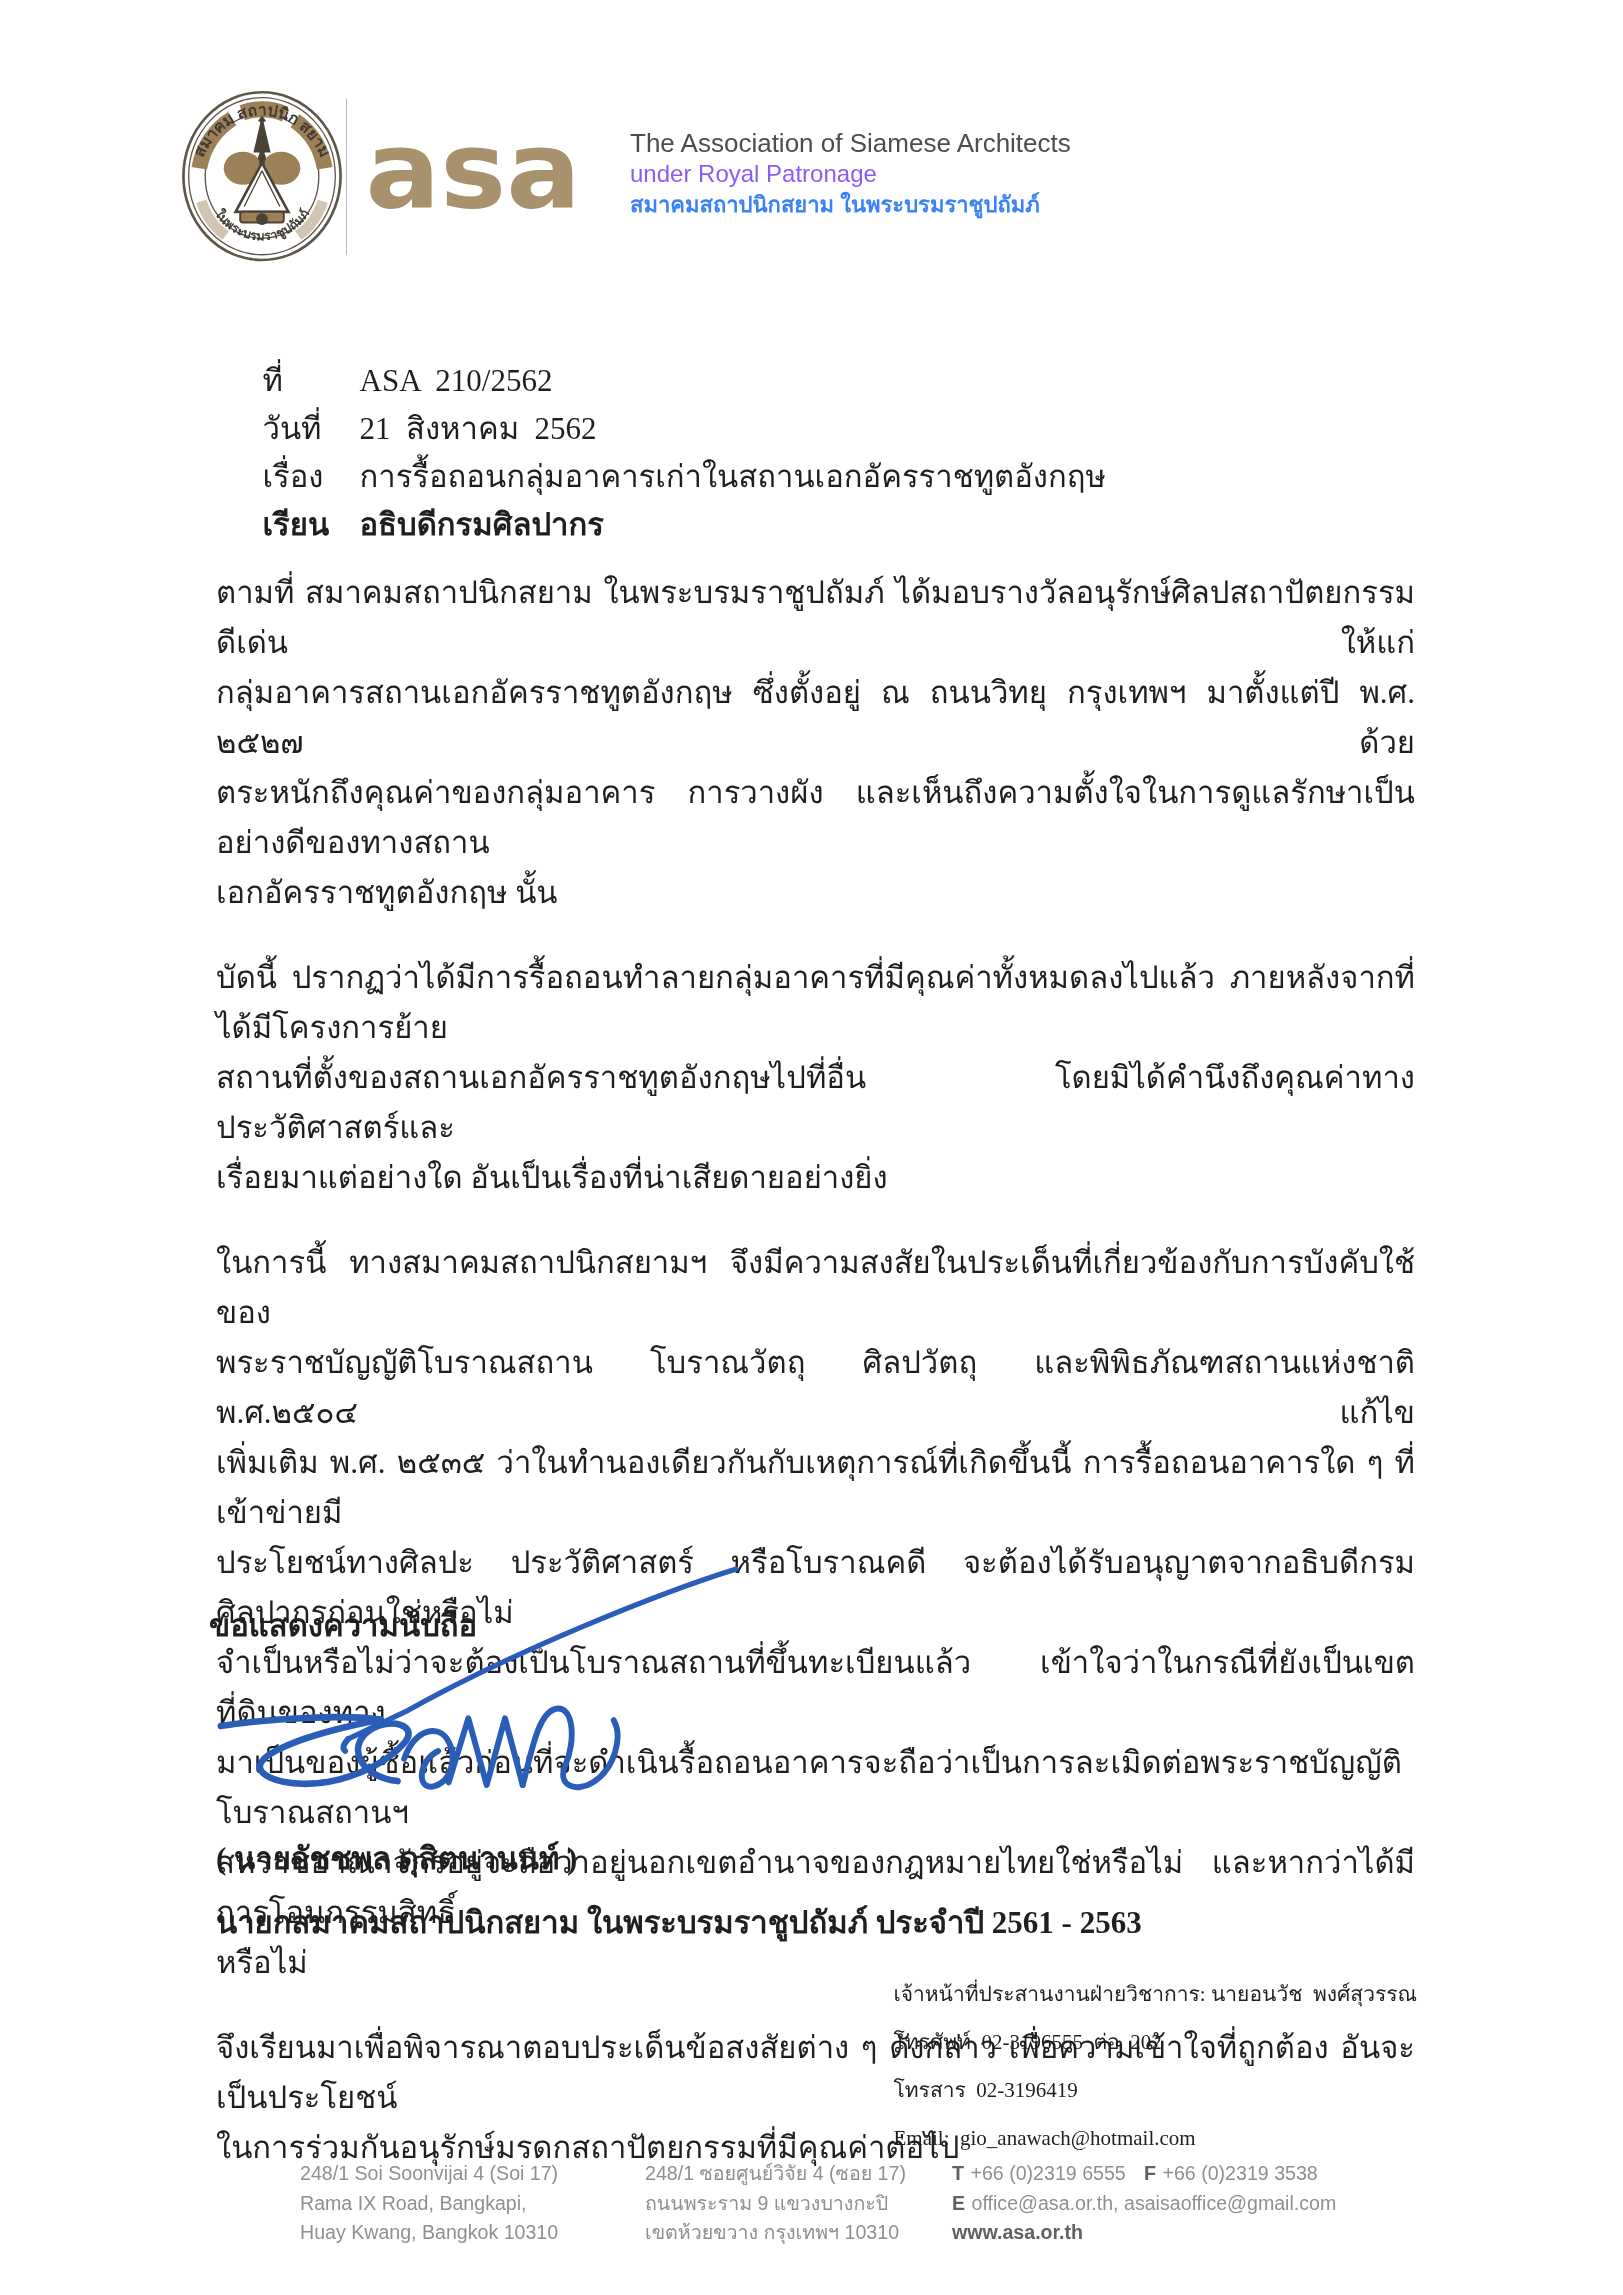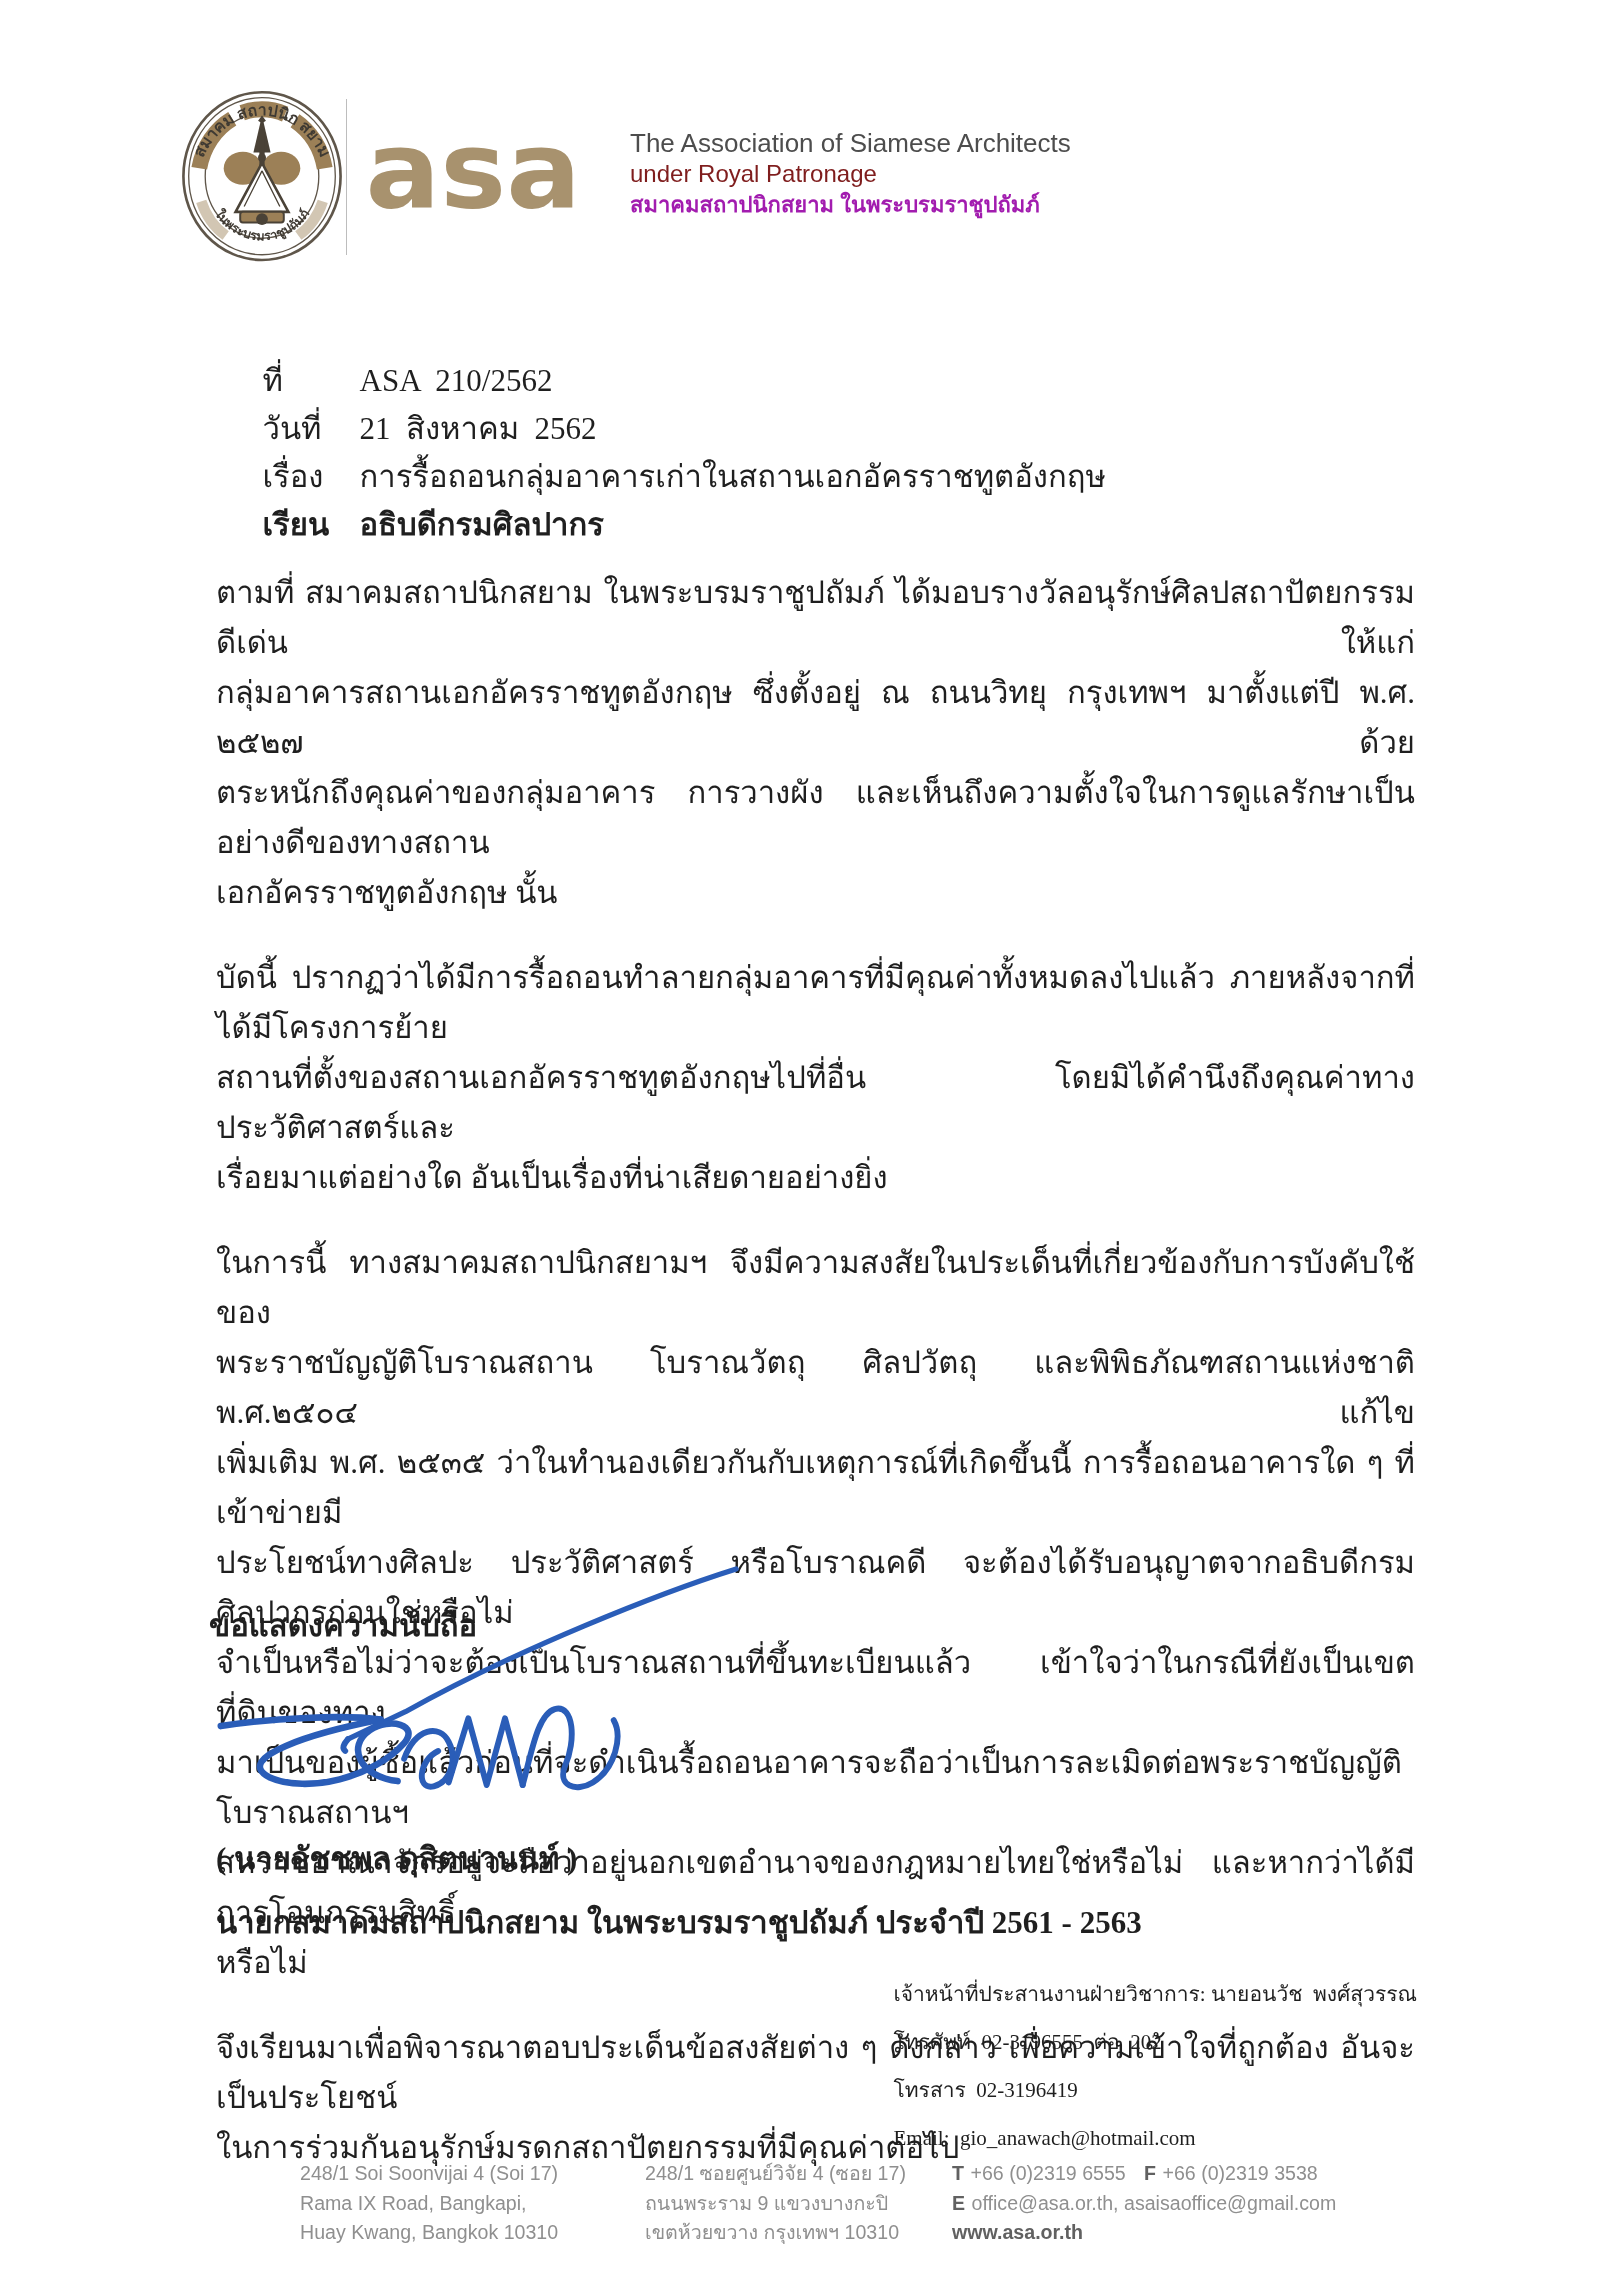--- a/index.html
+++ b/index.html
@@ -7,22 +7,22 @@
     position:relative; width:1623px; height:2295px; background:#ffffff;
     font-family:"Liberation Serif","DejaVu Serif",serif; color:#1f1f1f;
     overflow:hidden; margin:0 auto;
   }
   
   .seal{position:absolute; left:178px; top:89px; width:168px; height:175px;}
   .lh-divider{position:absolute; left:346px; top:99px; width:1.3px; height:156px; background:#bdbdbd;}
   .asa-logo{position:absolute; left:365px; top:117px; width:223px; height:111px;}
   .org-block{position:absolute; left:630px; top:128px; font-family:"Liberation Sans","DejaVu Sans",sans-serif;}
   .org-en{font-size:26px; font-weight:normal; color:#4d4d4d; line-height:31px;}
-  .org-sub{font-size:24px; color:#7f1d1d; line-height:30px;}
-  .org-th{font-size:22px; color:#a21caf; font-weight:bold; line-height:30px; margin-top:1.3px;}
+  .org-sub{font-size:24px; color:#8b5cf6; line-height:30px;}
+  .org-th{font-size:22px; color:#3b82f6; font-weight:bold; line-height:30px; margin-top:1.3px;}
   
   .meta{position:absolute; left:216px; top:319px; font-size:31px;}
   .meta-row{height:48px; white-space:pre;}
   .meta-label{display:inline-block; width:97px;}
   .meta-row.bold, .meta-row.bold .meta-label{font-weight:bold;}
   
   .body{position:absolute; left:216px; top:568px; width:1199px; font-size:31px;}
   .para{margin-bottom:35px;}
   .para .line{line-height:50px;}
   .para .line.j{text-align:justify; text-align-last:justify;}

